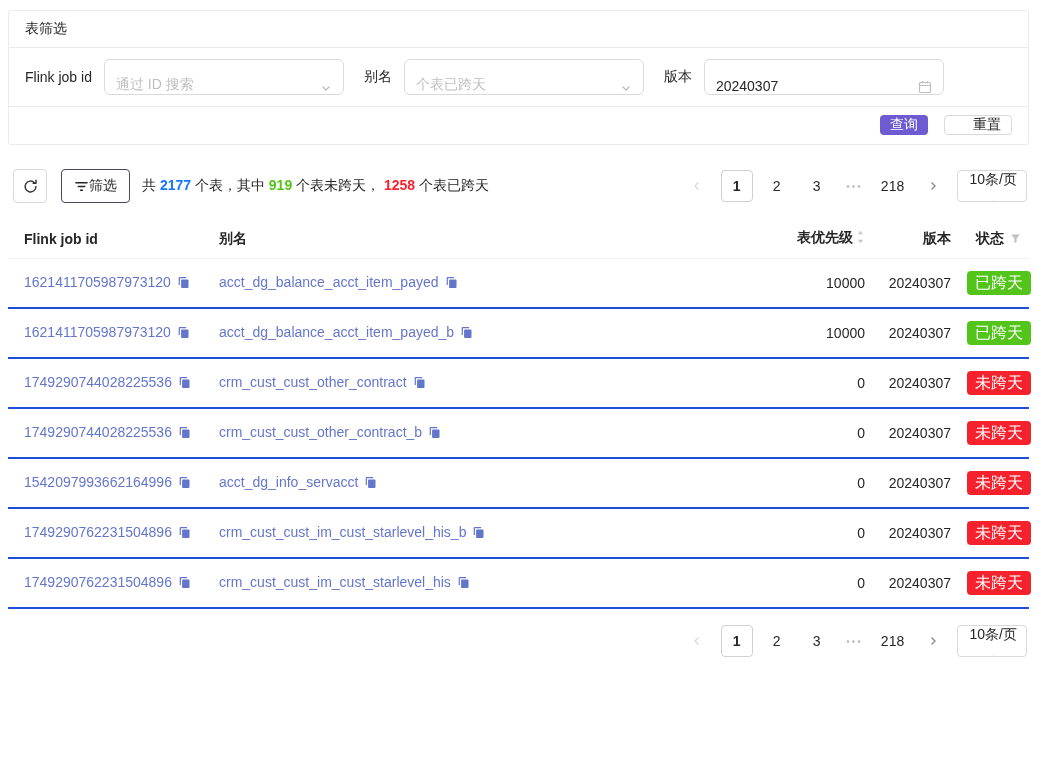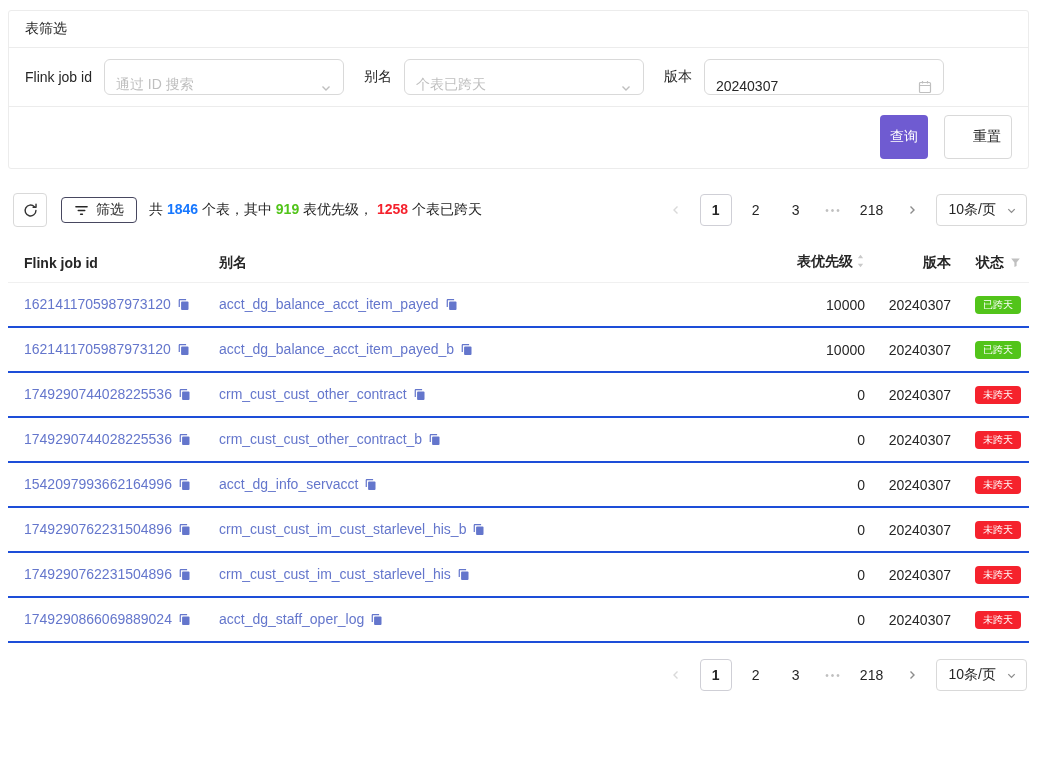--- a/index.html
+++ b/index.html
@@ -19,34 +19,34 @@
   .field + .field { margin-left: 20px; }
   .field > label { margin-right: 12px; white-space: nowrap; }
   .control {
     width: 240px; height: 36px; border: 1px solid #d9d9d9; border-radius: 6px;
     display: flex; align-items: flex-end; justify-content: space-between;
     padding: 0 11px; background: #fff; cursor: pointer;
   }
   .control .ph { color: #bfbfbf; overflow: hidden; white-space: nowrap; }
   .control .val { color: #262626; }
   .filter-actions { display: flex; justify-content: flex-end; gap: 16px; padding: 8px 16px 9px; border-top: 1px solid #ececec; }
-  .btn { height: 44px; padding: 0 10px; border-radius: 4px; }
+  .btn { height: 20px; padding: 0 10px; border-radius: 4px; }
   .btn.primary { background: var(--primary, #6f5bd1); color: #fff; }
   .btn.default { border: 1px solid #d9d9d9; background: #fff; padding-left: 28px; }
 
   
   .toolbar { display: flex; align-items: center; margin: 24px 10px 0 13px; }
   .icon-btn {
     width: 34px; height: 34px; border: 1px solid #d9d9d9; border-radius: 4px;
     display: inline-flex; align-items: center; justify-content: center; background: #fff; color: #333;
   }
   .filter-btn {
-    margin-left: 14px; height: 26px; padding: 0 12px;
+    margin-left: 14px; height: 34px; padding: 0 12px;
     border: 1px solid #474760; border-radius: 4px;
-    display: inline-flex; align-items: center; gap: 7px; background: #fff;
+    display: inline-flex; align-items: center; background: #fff;
   }
   .summary { margin-left: 12px; white-space: nowrap; }
   .summary .num { font-weight: 700; }
   .summary .num.total { color: var(--blue, #1677ff); }
   .summary .num.ok { color: var(--green, #52c41a); }
   .summary .num.bad { color: var(--red, #f5222d); }
 
   
   .pagination { display: flex; align-items: center; gap: 8px; }
   .toolbar .pagination { margin-left: auto; }
@@ -55,35 +55,35 @@
     display: inline-flex; align-items: center; justify-content: center;
     border-radius: 4px; color: #262626;
   }
   .page-btn.active { border: 1px solid #cfcfd6; font-weight: 600; }
   .page-btn.nav { color: #8c8c8c; }
   .page-btn.nav.disabled { color: #d9d9d9; cursor: default; }
   .page-ellipsis { min-width: 28px; text-align: center; color: #bfbfbf; font-size: 10px; letter-spacing: 2px; cursor: pointer; }
   .page-size-select {
     height: 32px; border: 1px solid #d9d9d9; border-radius: 4px;
     padding: 0 9px 0 12px; display: inline-flex; align-items: center; gap: 10px;
-    background: #fff; cursor: pointer; white-space: nowrap;
+    background: #fff; cursor: pointer; white-space: nowrap; flex-direction: column;
   }
 
   
   .data-table { width: 1021px; margin: 16px 8px 0; border-collapse: collapse; table-layout: fixed; }
   .data-table th { font-weight: 700; text-align: left; padding: 10px 8px; border-bottom: 1px solid #f0f0f0; }
   .data-table td { padding: 12px 8px; border-bottom: 2px solid #1d4ed8; }
   .data-table th:first-child, .data-table td:first-child { padding-left: 16px; }
   .data-table th:nth-child(2), .data-table td:nth-child(2) { padding-left: 16px; }
   .data-table .center { text-align: right; }
   .link { color: var(--link, #6476cc); text-decoration: none; cursor: pointer; white-space: nowrap; }
   .copy-btn { color: var(--link, #6476cc); margin-left: 6px; display: inline-block; vertical-align: -2px; cursor: pointer; }
   .badge {
     display: inline-block; padding: 4px 8px; border-radius: 4px;
-    color: #fff; font-size: 10px; line-height: 1; white-space: nowrap;
+    color: #fff; font-size: 16px; line-height: 1; white-space: nowrap;
   }
   .badge.success { background: var(--green, #52c41a); }
   .badge.danger { background: var(--red, #f5222d); }
   .sorter { display: inline-block; vertical-align: -3px; margin-left: 3px; }
   .th-funnel { display: inline-block; vertical-align: -1px; margin-left: 6px; cursor: pointer; }
 
   .bottom-bar { display: flex; justify-content: flex-end; margin: 16px 10px 24px; }
 </style>
 </head>
 <body>
@@ -139,21 +139,21 @@
   </button>
 
   <button class="filter-btn">
     <svg viewBox="0 0 16 16" width="15" height="15" fill="none" stroke="currentColor" stroke-width="1.5" stroke-linecap="round">
         <path d="M2 4h12M4.5 8h7M7 12h2"></path>
       </svg>
     <span>筛选</span>
   </button>
 
   <div class="summary">
-    <span>共 </span><span class="num total">1846</span><span> 个表，其中 </span><span class="num ok">919</span><span> 表优先级， </span><span class="num bad">1258</span><span> 个表已跨天</span>
+    <span>共 </span><span class="num total">2177</span><span> 个表，其中 </span><span class="num ok">919</span><span> 个表未跨天， </span><span class="num bad">1258</span><span> 个表已跨天</span>
   </div>
 
   <div class="pagination">
     <button class="page-btn nav disabled">
       <svg viewBox="0 0 12 12" width="12" height="12" fill="none" stroke="currentColor" stroke-width="1.4">
           <path d="M7.5 2.5 4 6l3.5 3.5"></path>
         </svg>
     </button>
     <button class="page-btn active">1</button>
     <button class="page-btn">2</button>
@@ -285,33 +285,20 @@
               <rect x="4.4" y="3.8" width="8" height="9" rx="1"></rect>
             </svg></span></td>
       <td><a class="link">crm_cust_cust_im_cust_starlevel_his</a><span class="copy-btn"><svg viewBox="0 0 14 14" width="13" height="13" fill="currentColor">
               <path d="M9.8 1.2H3.1c-.7 0-1.3.6-1.3 1.3v7.2h1.3V2.5h6.7V1.2z"></path>
               <rect x="4.4" y="3.8" width="8" height="9" rx="1"></rect>
             </svg></span></td>
       <td class="center">0</td>
       <td class="center">20240307</td>
       <td class="center"><span class="badge danger">未跨天</span></td>
     </tr>
-    <tr>
-      <td><a class="link">1749290866069889024</a><span class="copy-btn"><svg viewBox="0 0 14 14" width="13" height="13" fill="currentColor">
-              <path d="M9.8 1.2H3.1c-.7 0-1.3.6-1.3 1.3v7.2h1.3V2.5h6.7V1.2z"></path>
-              <rect x="4.4" y="3.8" width="8" height="9" rx="1"></rect>
-            </svg></span></td>
-      <td><a class="link">acct_dg_staff_oper_log</a><span class="copy-btn"><svg viewBox="0 0 14 14" width="13" height="13" fill="currentColor">
-              <path d="M9.8 1.2H3.1c-.7 0-1.3.6-1.3 1.3v7.2h1.3V2.5h6.7V1.2z"></path>
-              <rect x="4.4" y="3.8" width="8" height="9" rx="1"></rect>
-            </svg></span></td>
-      <td class="center">0</td>
-      <td class="center">20240307</td>
-      <td class="center"><span class="badge danger">未跨天</span></td>
-    </tr>
   </tbody>
 </table>
 
 <div class="bottom-bar">
   <div class="pagination">
     <button class="page-btn nav disabled">
       <svg viewBox="0 0 12 12" width="12" height="12" fill="none" stroke="currentColor" stroke-width="1.4">
           <path d="M7.5 2.5 4 6l3.5 3.5"></path>
         </svg>
     </button>

